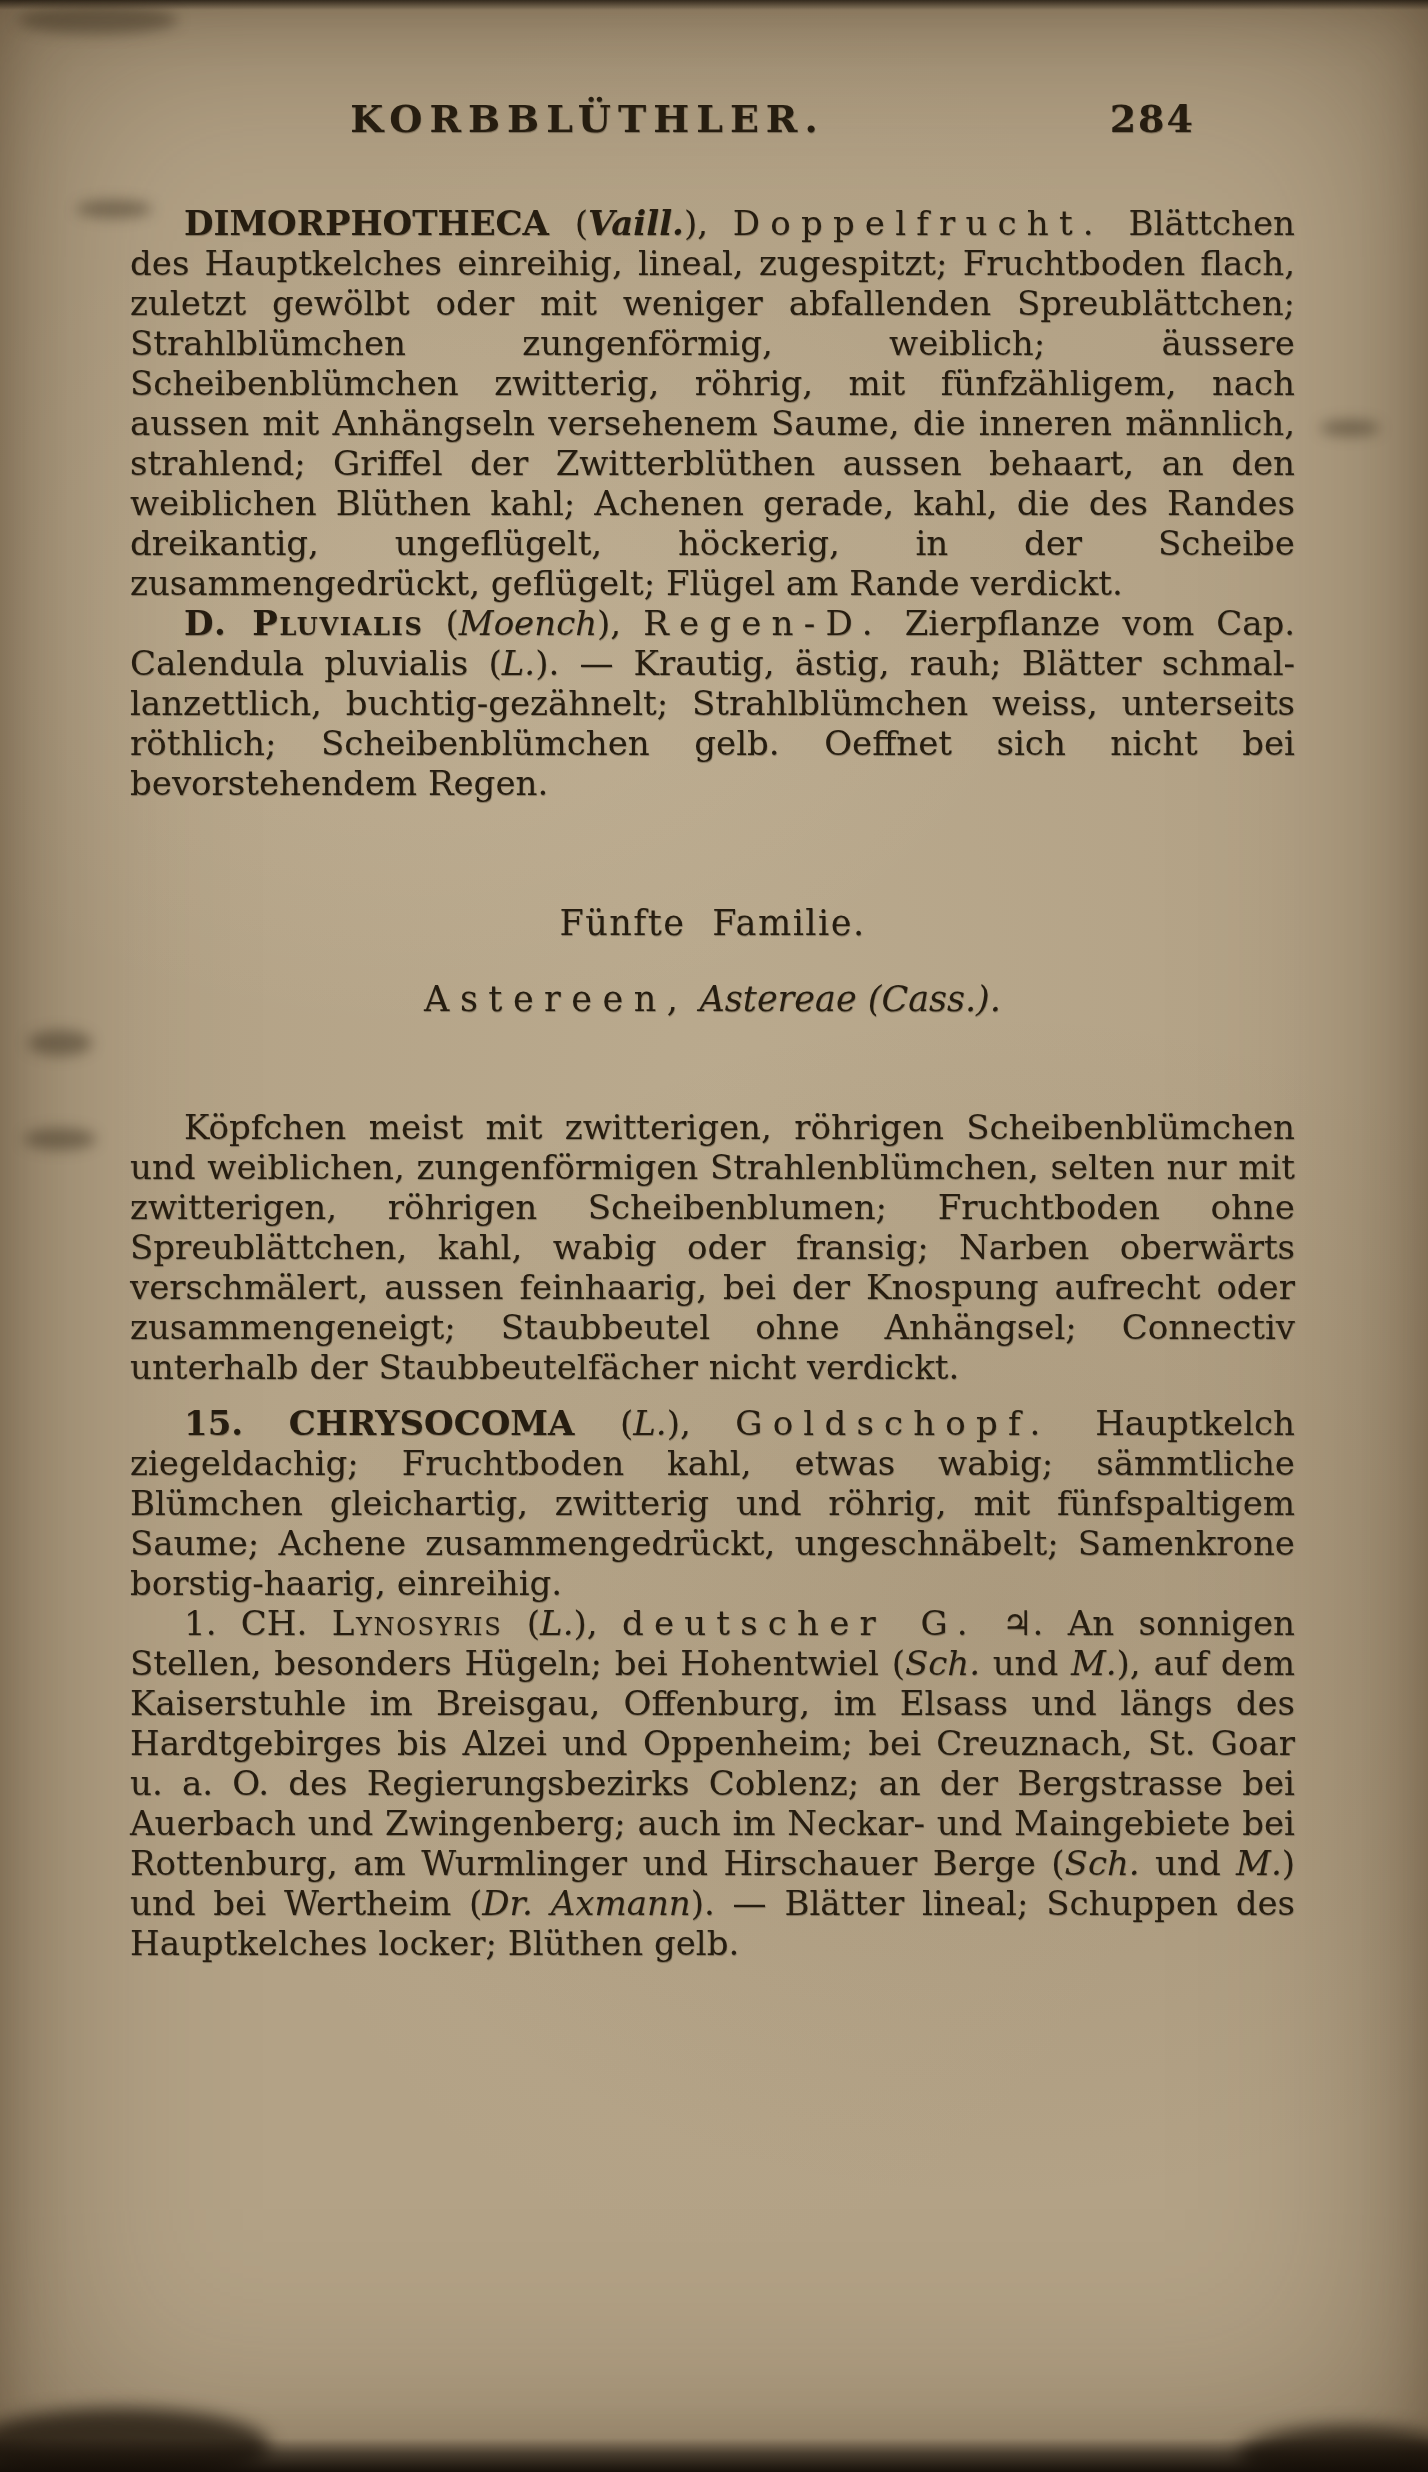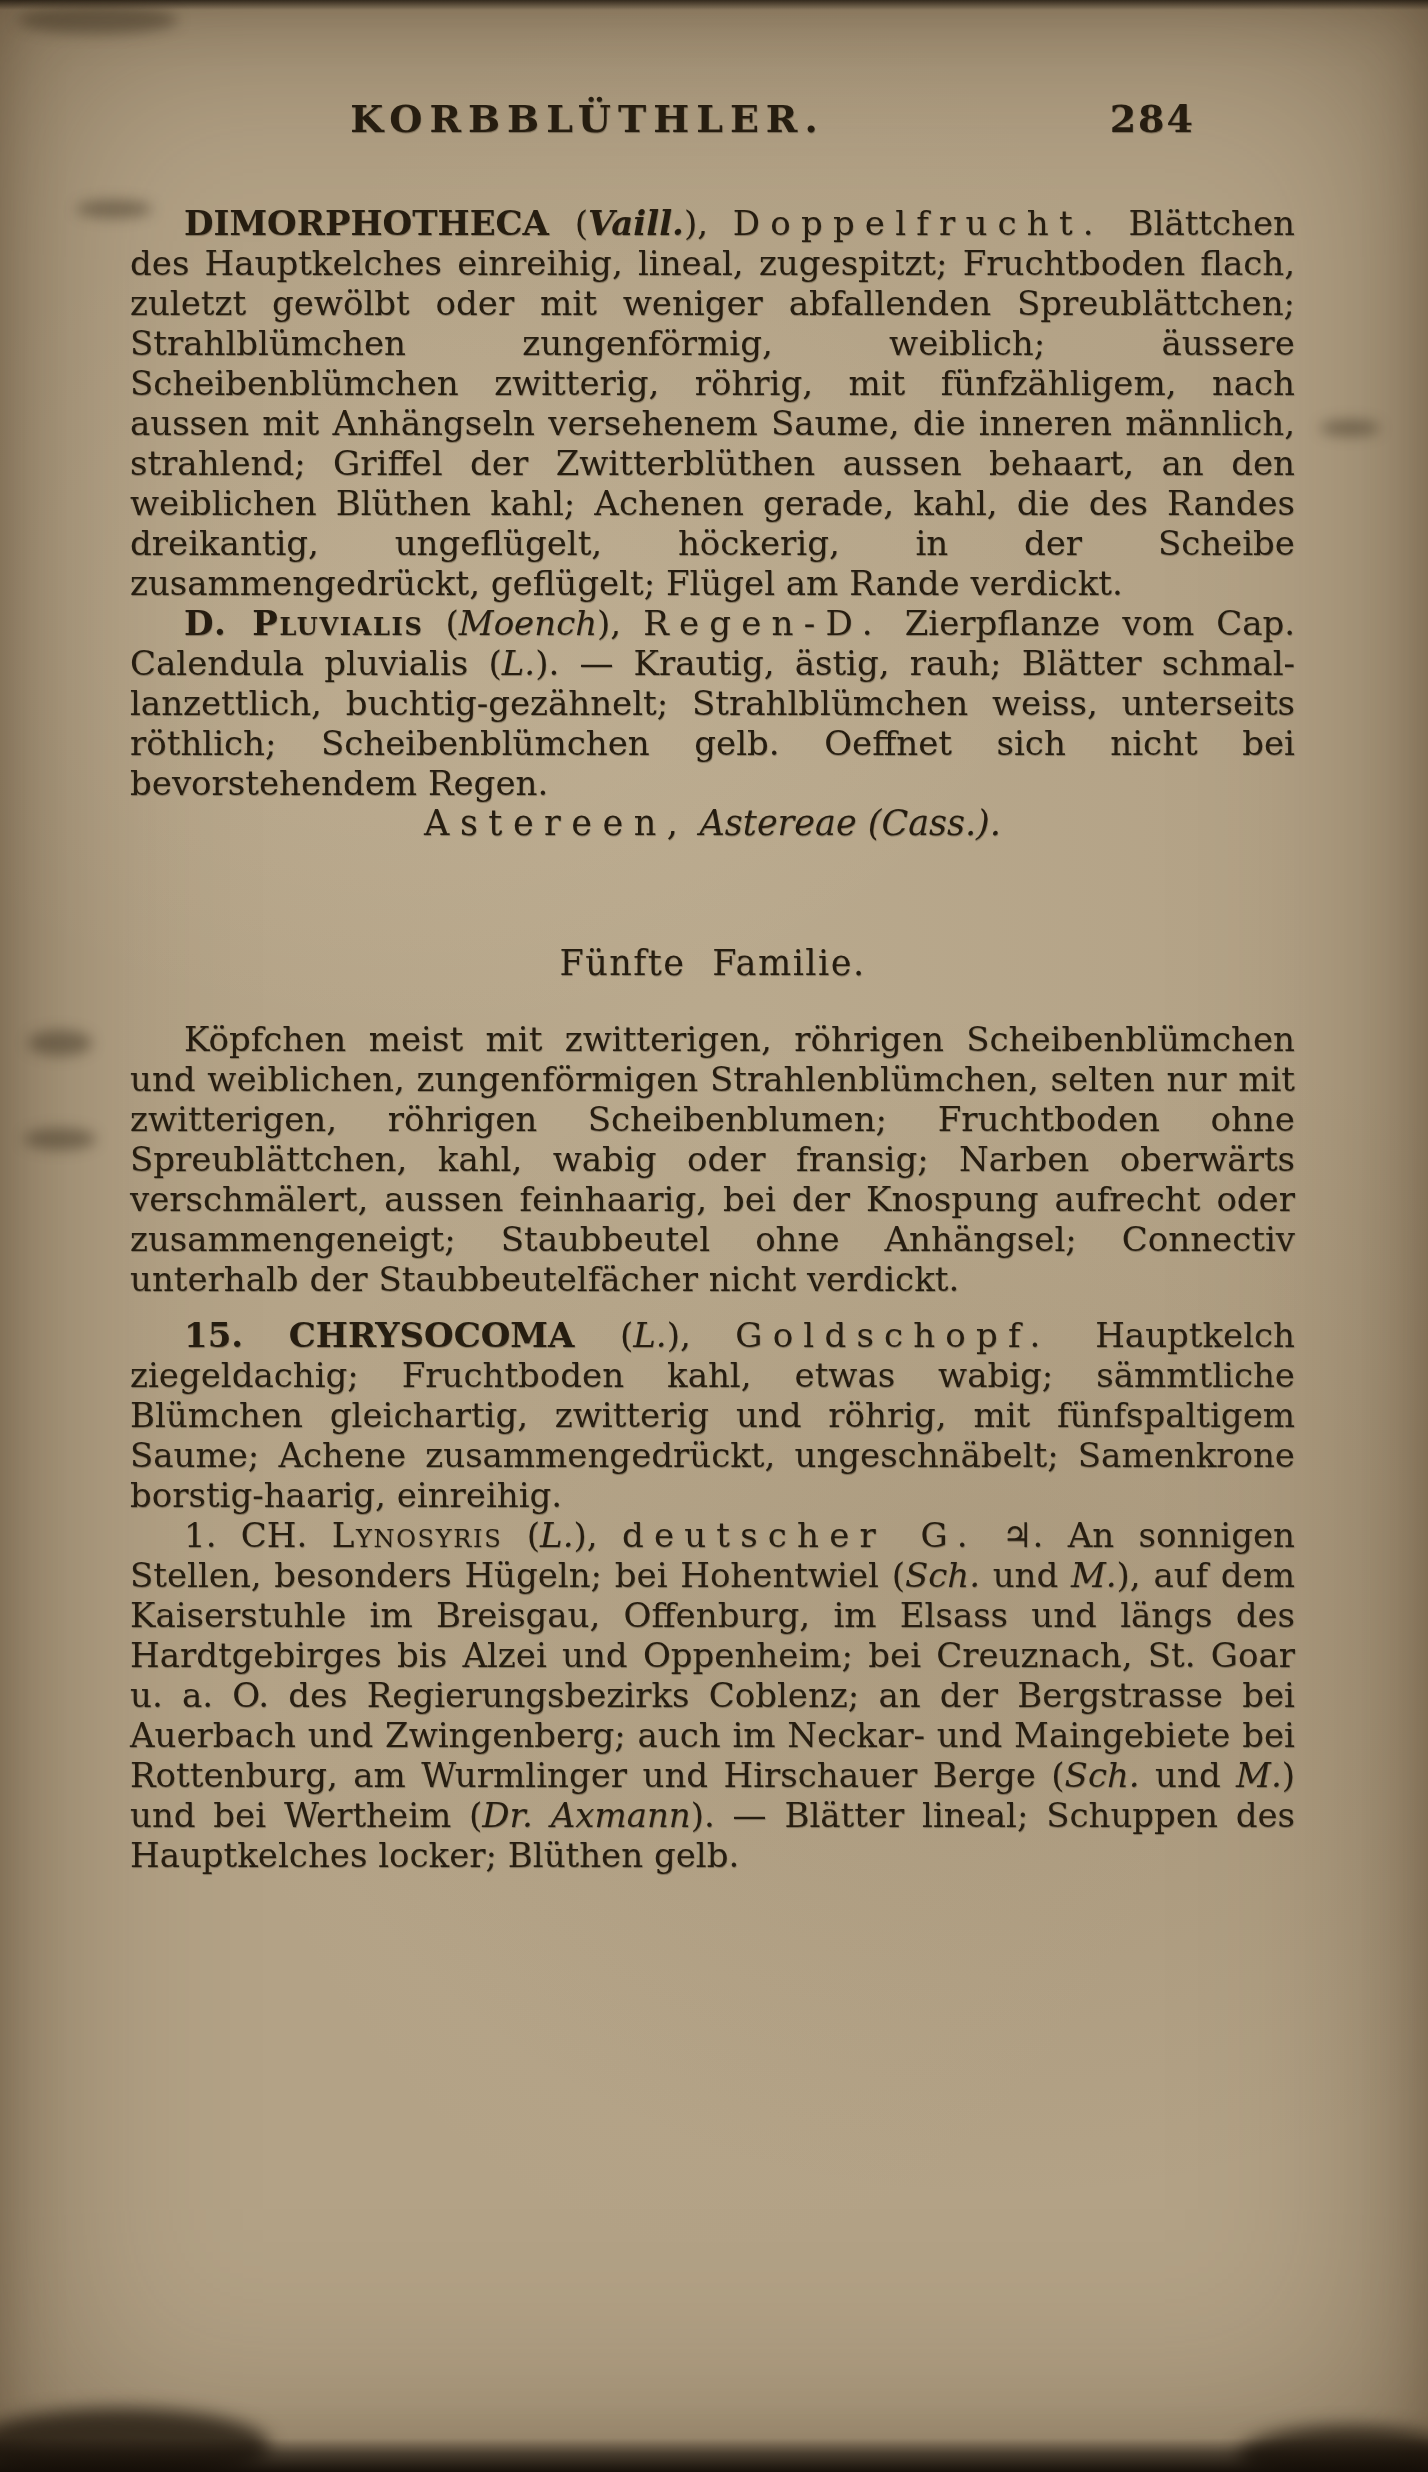--- a/index.html
+++ b/index.html
@@ -103,22 +103,22 @@
   <div class="stain dark" style="right:-30px; bottom:-14px; width:220px; height:60px;"></div>
 
   <div class="text-block">
     <div class="pagehead">
       <div class="head-title">KORBBLÜTHLER.</div>
       <div class="page-number">284</div>
     </div>
     <div class="blocks">
         <p class="block paragraph indent"><span class="seg b">DIMORPHOTHECA </span><span class="seg">(</span><span class="seg b i">Vaill.</span><span class="seg">), </span><span class="seg spc">Doppelfrucht.</span><span class="seg"> Blättchen des Hauptkelches einreihig, lineal, zugespitzt; Fruchtboden flach, zuletzt gewölbt oder mit weniger abfallenden Spreublättchen; Strahlblümchen zungenförmig, weiblich; äussere Scheibenblümchen zwitterig, röhrig, mit fünfzähligem, nach aussen mit Anhängseln versehenem Saume, die inneren männlich, strahlend; Griffel der Zwitterblüthen aussen behaart, an den weiblichen Blüthen kahl; Achenen gerade, kahl, die des Randes dreikantig, ungeflügelt, höckerig, in der Scheibe zusammengedrückt, geflügelt; Flügel am Rande verdickt.</span></p>
         <p class="block paragraph indent"><span class="seg b sc">D. Pluvialis</span><span class="seg"> (</span><span class="seg i">Moench</span><span class="seg">), </span><span class="seg spc">Regen-D.</span><span class="seg"> Zierpflanze vom Cap. Calendula pluvialis (</span><span class="seg i">L.</span><span class="seg">). — Krautig, ästig, rauh; Blätter schmal-lanzettlich, buchtig-gezähnelt; Strahlblümchen weiss, unterseits röthlich; Scheibenblümchen gelb. Oeffnet sich nicht bei bevorstehendem Regen.</span></p>
+        <p class="block heading"><span class="seg">Fünfte Familie.</span></p>
         <p class="block subheading"><span class="seg spc">Astereen,</span><span class="seg"> </span><span class="seg i">Astereae (Cass.).</span></p>
-        <p class="block heading"><span class="seg">Fünfte Familie.</span></p>
         <p class="block paragraph indent space-before"><span class="seg">Köpfchen meist mit zwitterigen, röhrigen Scheibenblümchen und weiblichen, zungenförmigen Strahlenblümchen, selten nur mit zwitterigen, röhrigen Scheibenblumen; Fruchtboden ohne Spreublättchen, kahl, wabig oder fransig; Narben oberwärts verschmälert, aussen feinhaarig, bei der Knospung aufrecht oder zusammengeneigt; Staubbeutel ohne Anhängsel; Connectiv unterhalb der Staubbeutelfächer nicht verdickt.</span></p>
         <p class="block paragraph indent space-before"><span class="seg b">15. CHRYSOCOMA </span><span class="seg">(</span><span class="seg i">L.</span><span class="seg">), </span><span class="seg spc">Goldschopf.</span><span class="seg"> Hauptkelch ziegeldachig; Fruchtboden kahl, etwas wabig; sämmtliche Blümchen gleichartig, zwitterig und röhrig, mit fünfspaltigem Saume; Achene zusammengedrückt, ungeschnäbelt; Samenkrone borstig-haarig, einreihig.</span></p>
         <p class="block paragraph indent"><span class="seg">1. CH. </span><span class="seg sc">Lynosyris</span><span class="seg"> (</span><span class="seg i">L.</span><span class="seg">), </span><span class="seg spc">deutscher G.</span><span class="seg"> ♃. An sonnigen Stellen, besonders Hügeln; bei Hohentwiel (</span><span class="seg i">Sch.</span><span class="seg"> und </span><span class="seg i">M.</span><span class="seg">), auf dem Kaiserstuhle im Breisgau, Offenburg, im Elsass und längs des Hardtgebirges bis Alzei und Oppenheim; bei Creuznach, St. Goar u. a. O. des Regierungsbezirks Coblenz; an der Bergstrasse bei Auerbach und Zwingenberg; auch im Neckar- und Maingebiete bei Rottenburg, am Wurmlinger und Hirschauer Berge (</span><span class="seg i">Sch.</span><span class="seg"> und </span><span class="seg i">M.</span><span class="seg">) und bei Wertheim (</span><span class="seg i">Dr. Axmann</span><span class="seg">). — Blätter lineal; Schuppen des Hauptkelches locker; Blüthen gelb.</span></p>
       </div>
   </div>
 
   <div class="bottom-band"></div>
 </div>
 
 </body></html>

